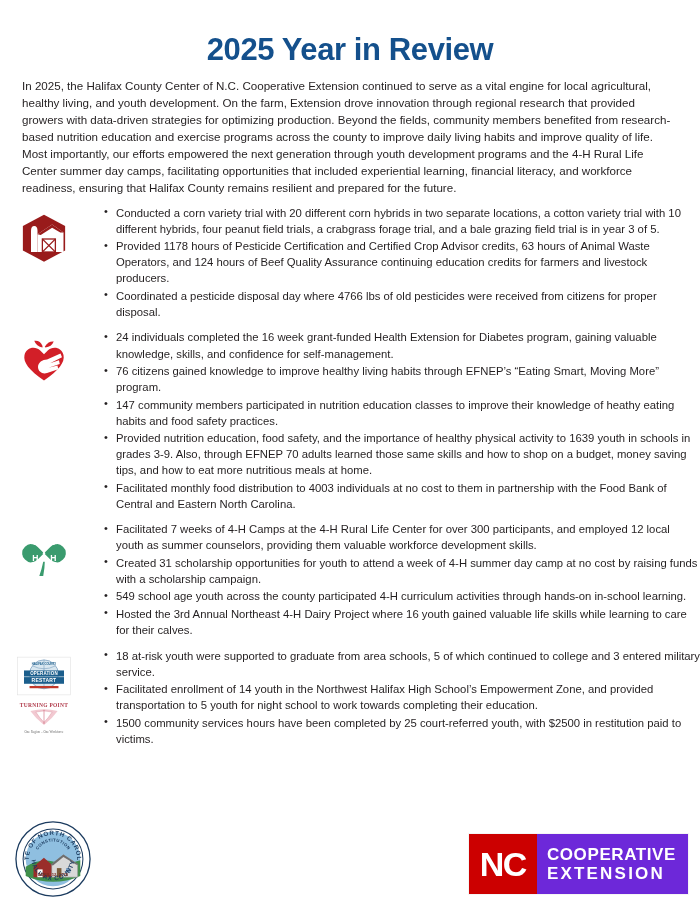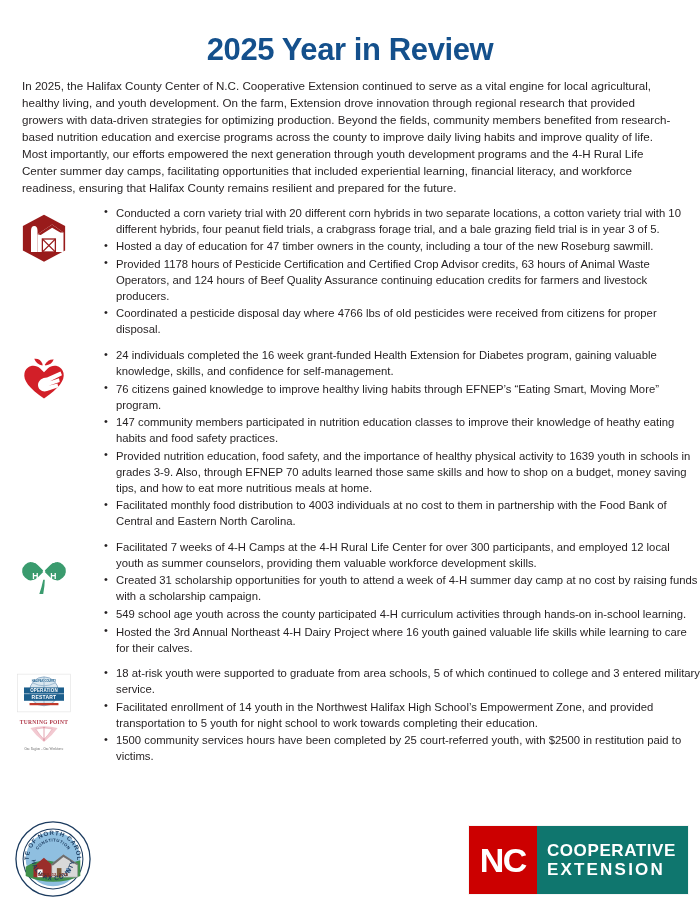--- a/index.html
+++ b/index.html
@@ -95,38 +95,38 @@
     left: 14px;
     bottom: 8px;
     width: 78px;
     height: 78px;
   }
   .nc-logo {
     position: absolute;
     right: 12px;
     bottom: 12px;
     display: flex;
-    height: 68px;
+    height: 60px;
     align-items: stretch;
     box-shadow: 0 0 0 1px rgba(0,0,0,0.04);
   }
   .nc-red {
     background: #cc0000;
     color: #ffffff;
     font-weight: bold;
     font-size: 34px;
     letter-spacing: -1.5px;
     display: flex;
     align-items: center;
     justify-content: center;
     padding: 0 11px;
     font-family: "Liberation Sans", sans-serif;
   }
   .nc-blue {
-    background: #0f766e;
+    background: #6d28d9;
     color: #ffffff;
     display: flex;
     flex-direction: column;
     justify-content: center;
     padding: 0 12px 0 10px;
     font-family: "Liberation Sans", sans-serif;
   }
   .nc-blue .l1 {
     font-size: 17px;
     font-weight: bold;
@@ -158,21 +158,20 @@
           <path d="M16 22 L16 48 L24 48 L24 22 Q24 16 20 16 Q16 16 16 22 Z" fill="#ffffff"></path>
           <polygon points="24,26 42,14 56,24 56,48 24,48" fill="#ffffff"></polygon>
           <polygon points="24,26 42,14 56,24 52,24 42,18 28,27" fill="#991b1b"></polygon>
           <rect x="30" y="32" width="16" height="16" fill="#ffffff" stroke="#991b1b" stroke-width="1.6"></rect>
           <line x1="30" y1="32" x2="46" y2="48" stroke="#991b1b" stroke-width="1.4"></line>
           <line x1="46" y1="32" x2="30" y2="48" stroke="#991b1b" stroke-width="1.4"></line>
         </svg>
       </div>
       <ul class="bullets">
         <li>Conducted a corn variety trial with 20 different corn hybrids in two separate locations, a cotton variety trial with 10 different hybrids, four peanut field trials, a crabgrass forage trial, and a bale grazing field trial is in year 3 of 5.</li>
-        <li>Hosted a day of education for 47 timber owners in the county, including a tour of the new Roseburg sawmill.</li>
         <li>Provided 1178 hours of Pesticide Certification and Certified Crop Advisor credits, 63 hours of Animal Waste Operators, and 124 hours of Beef Quality Assurance continuing education credits for farmers and livestock producers.</li>
         <li>Coordinated a pesticide disposal day where 4766 lbs of old pesticides were received from citizens for proper disposal.</li>
       </ul>
     </div>
 
     <div class="section">
       <div class="icon-col">
         <svg class="apple-icon" viewBox="0 0 64 64">
           <path d="M30 12 Q27 4 19 5 Q22 13 30 14 Z" fill="#d21f28"></path>
           <path d="M33 13 Q38 5 45 6 Q42 13 34 14 Z" fill="#d21f28"></path>

